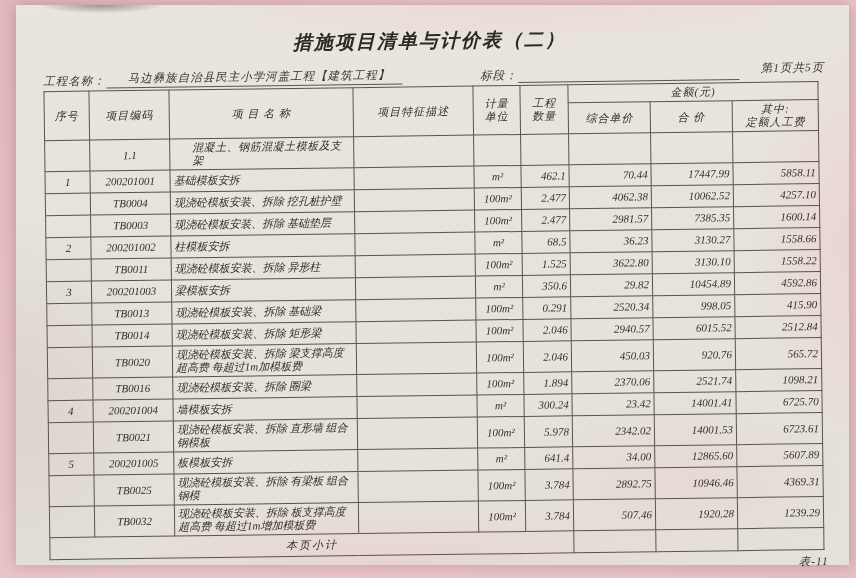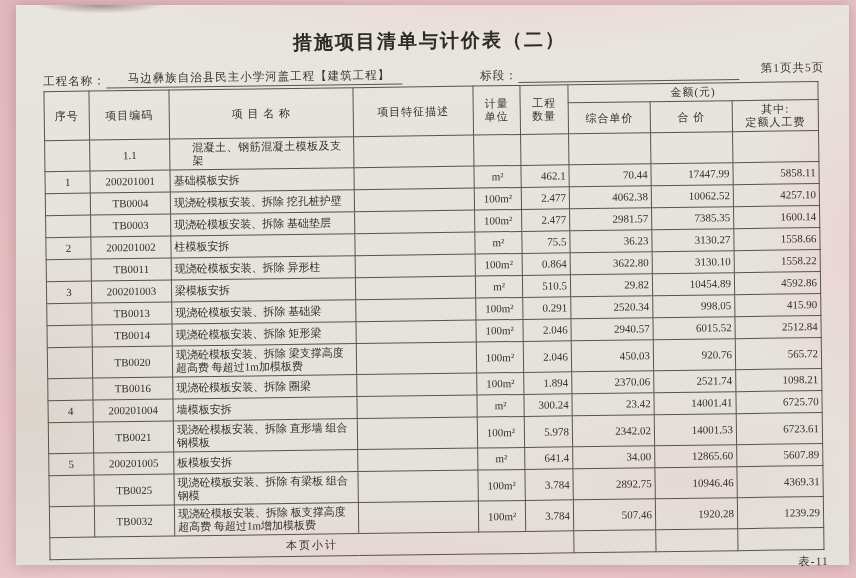--- a/index.html
+++ b/index.html
@@ -13,20 +13,21 @@
     position:absolute;left:16px;top:5px;right:7px;bottom:13px;
     background:
       radial-gradient(ellipse 90px 12px at 85px 0px, rgba(85,65,65,.50), transparent 70%),
       radial-gradient(ellipse 480px 55px at 60% 0%, rgba(240,208,208,.55), transparent 75%),
       radial-gradient(ellipse 130px 300px at 100% 42%, rgba(238,203,205,.55), transparent 75%),
       radial-gradient(ellipse 420px 90px at 45% 100%, rgba(236,200,203,.5), transparent 75%),
       radial-gradient(ellipse 220px 270px at 1% 72%, rgba(214,203,195,.6), transparent 70%),
       radial-gradient(ellipse 260px 120px at 80% 85%, rgba(231,208,206,.45), transparent 70%),
       linear-gradient(#e8e4de,#e4e0da);
     box-shadow:0 0 14px rgba(110,70,75,.35);
+    font-style:italic;
   }
   .content{position:absolute;inset:0;transform:rotate(-0.75deg);transform-origin:42% 50%;}
   .doc-title{
     text-align:center;font-size:19px;font-weight:bold;letter-spacing:2px;
     margin:24px 0 10px 0;color:#2d2a26;
   }
   .meta-row{
     display:flex;align-items:flex-end;
     margin:0 22px 2px 30px;font-size:11.5px;height:20px;color:#3a362f;
   }
@@ -152,43 +153,43 @@
     <td class="num">2981.57</td>
     <td class="num">7385.35</td>
     <td class="num">1600.14</td>
   </tr>
           <tr>
     <td class="td-seq">2</td>
     <td class="td-code">200201002</td>
     <td class="td-name">柱模板安拆</td>
     <td class="td-feat"></td>
     <td class="td-unit">m²</td>
-    <td class="num">75.5</td>
+    <td class="num">68.5</td>
     <td class="num">36.23</td>
     <td class="num">3130.27</td>
     <td class="num">1558.66</td>
   </tr>
           <tr>
     <td class="td-seq"></td>
     <td class="td-code">TB0011</td>
     <td class="td-name">现浇砼模板安装、拆除 异形柱</td>
     <td class="td-feat"></td>
     <td class="td-unit">100m²</td>
-    <td class="num">0.864</td>
+    <td class="num">1.525</td>
     <td class="num">3622.80</td>
     <td class="num">3130.10</td>
     <td class="num">1558.22</td>
   </tr>
           <tr>
     <td class="td-seq">3</td>
     <td class="td-code">200201003</td>
     <td class="td-name">梁模板安拆</td>
     <td class="td-feat"></td>
     <td class="td-unit">m²</td>
-    <td class="num">510.5</td>
+    <td class="num">350.6</td>
     <td class="num">29.82</td>
     <td class="num">10454.89</td>
     <td class="num">4592.86</td>
   </tr>
           <tr>
     <td class="td-seq"></td>
     <td class="td-code">TB0013</td>
     <td class="td-name">现浇砼模板安装、拆除 基础梁</td>
     <td class="td-feat"></td>
     <td class="td-unit">100m²</td>

